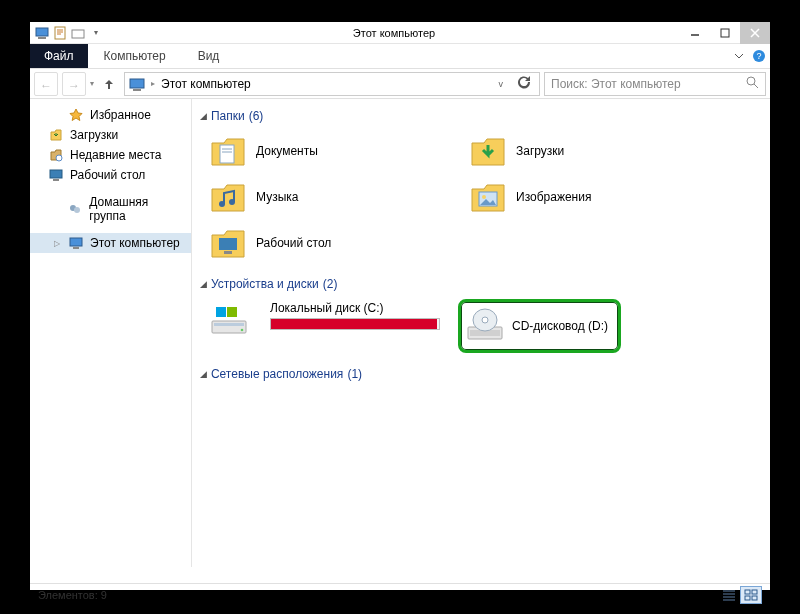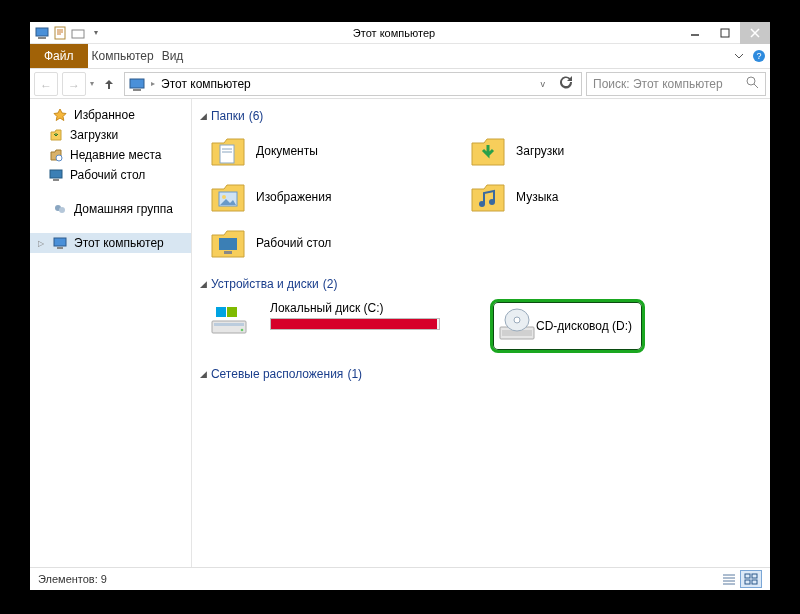--- a/index.html
+++ b/index.html
@@ -6,61 +6,61 @@
 body { background: #000; width: 800px; height: 614px; overflow: hidden; position: relative; }
 .shadow-wrap { position: absolute; left: 30px; top: 22px; width: 740px; height: 568px; background: #fff; box-shadow: 0 6px 30px rgba(0,0,0,.6); }
 .titlebar { height: 22px; background: #fff; border-bottom: 1px solid #e5e5e5; display: flex; align-items: center; font-size: 11px; }
 .titlebar .qa { display: flex; gap: 2px; padding: 0 4px; align-items: center;}
 .titlebar .qa-icon { width:16px; height:16px; display:flex; align-items:center; justify-content:center;}
 .titlebar .title { flex:1; text-align:center; color:#000;}
 .winbtns { display:flex; }
 .winbtn { width:30px; height:22px; display:flex; align-items:center; justify-content:center; font-size:10px; color:#555;}
 .winbtn.close{ background:#c8c8c8; color:#fff;}
 .menubar { height:25px; background:#fff; display:flex; align-items:stretch; font-size:12px; border-bottom:1px solid #e0e0e0;}
-.menubar .file { background:#a16207; color:#fff; padding:0 14px; display:flex; align-items:center;}
-.menubar .mitem { padding:0 4px; display:flex; align-items:center; color:#444;}
+.menubar .file { background:#0f172a; color:#fff; padding:0 14px; display:flex; align-items:center;}
+.menubar .mitem { padding:0 16px; display:flex; align-items:center; color:#444;}
 .menubar .spacer{flex:1;}
 .menubar .help{ width:22px; display:flex; align-items:center; justify-content:center;}
 .menubar .expand{ width:18px; display:flex; align-items:center; justify-content:center; color:#666;}
 .navbar { height:30px; background:#fff; display:flex; align-items:center; padding:2px 4px; gap:4px; border-bottom:1px solid #e0e0e0;}
 .navbtn { width:24px; height:24px; border:1px solid #ddd; border-radius:2px; display:flex; align-items:center; justify-content:center; color:#bbb; font-size:12px;}
 .uparrow{ width:22px; display:flex; align-items:center; justify-content:center; color:#666;}
 .addrbar { flex:1; height:24px; border:1px solid #ccc; display:flex; align-items:center; padding:0 4px; font-size:12px; gap:6px;}
 .addrbar .crumb-icon{width:16px;height:16px;}
 .addrbar .crumb{color:#000;}
 .addrbar .chev{color:#888; font-size:8px;}
 .addrbar .tail{flex:1;}
 .addrbar .dd{color:#666; font-size:9px; padding:0 4px;}
 .addrbar .refresh{padding:0 4px; color:#555;}
-.searchbox { width:180px; height:24px; border:1px solid #ccc; display:flex; align-items:center; padding:0 6px; font-size:12px; color:#888;}
+.searchbox { width:222px; height:24px; border:1px solid #ccc; display:flex; align-items:center; padding:0 6px; font-size:12px; color:#888;}
 .searchbox .ph{flex:1;}
 .body { display:flex; height:468px;}
 .sidebar { width:162px; border-right:1px solid #e5e5e5; padding:6px 0; font-size:12px;}
 .side-group{ margin-bottom:14px;}
 .side-item{ display:flex; align-items:center; gap:6px; padding:2px 6px 2px 18px; height:20px;}
-.side-item.root{padding-left:8px;}
+.side-item.root{padding-left:24px;}
 .side-item.sel{ background:#d8e6f2;}
 .side-item .tri{ width:8px; font-size:8px; color:#888;}
 .side-item .ic{ width:16px; height:16px; display:flex; align-items:center; justify-content:center;}
 .content { flex:1; overflow:auto; padding:4px 8px 8px 8px;}
 .section-head { display:flex; align-items:center; gap:4px; color:#1a3e8c; font-size:12px; padding:6px 0 8px 0;}
 .section-head .tri{font-size:9px; color:#555;}
 .items-grid { display:flex; flex-wrap:wrap; gap:6px 10px; padding-left:8px; margin-bottom:8px;}
 .fitem { width:250px; display:flex; align-items:center; gap:10px; padding:2px;}
 .fitem .icon{ width:36px; height:36px; display:flex; align-items:center; justify-content:center;}
 .fitem .lbl{ font-size:12px;}
 .drive-item{ width:240px; display:flex; gap:22px; padding:2px;}
 .drive-item .icon{width:38px; height:38px;}
 .drive-item .info{flex:1;}
 .drive-item .name{font-size:12px; margin-bottom:3px;}
 .drive-bar{ width:170px; height:12px; border:1px solid #bdbdbd; background:#f4f4f4; margin-bottom:2px;}
 .drive-bar .fill{height:100%; background:#d6002a;}
 .drive-item .sub{font-size:11px; color:#6a6a6a;}
-.highlight-box{ border:3px solid #1aa720; border-radius:8px; padding:5px 10px 5px 5px; display:flex; align-items:center; gap:0; box-shadow:0 0 0 1px #0a4a10 inset;margin-left:32px;}
-.statusbar{ height:22px; border-top:1px solid #e0e0e0; display:flex; align-items:center; font-size:11px; padding:0 8px; color:#333;}
+.highlight-box{ border:3px solid #1aa720; border-radius:8px; padding:5px 10px 5px 5px; display:flex; align-items:center; gap:8px; box-shadow:0 0 0 1px #0a4a10 inset;}
+.statusbar{ height:22px; border-top:1px solid #e0e0e0; display:flex; align-items:center; font-size:11px; padding:0 8px; color:#333;margin-top:16px;}
 .statusbar .sp{flex:1;}
 .statusbar .viewbtn{width:22px; height:18px; display:flex; align-items:center; justify-content:center; border:1px solid transparent;}
 .statusbar .viewbtn.active{border-color:#7aa6d6; background:#dce9f7;}
 
 .folder-svg{fill:#f7ce5b; stroke:#caa23b;}
 </style>
 </head>
 <body>
 
 <div class="shadow-wrap">
@@ -253,37 +253,37 @@
                 <path d="M2 10h12l3-4h17v26H2z" class="folder-svg"></path>
                 <path d="M18 12v10l-5-5m5 5 5-5" stroke="#2aa04a" stroke-width="3" fill="none"></path>
               </svg>
             </span>
           <span class="lbl">Загрузки</span>
         </div>
         <div class="fitem">
           <span class="icon">
               <svg width="36" height="36">
                 <path d="M2 10h12l3-4h17v26H2z" class="folder-svg"></path>
+                <path d="M14 25V14l10-2v11" stroke="#3a6aa0" stroke-width="2" fill="none"></path>
+                <circle cx="12" cy="25" r="3" fill="#3a6aa0"></circle>
+                <circle cx="22" cy="23" r="3" fill="#3a6aa0"></circle>
+              </svg>
+            </span>
+          <span class="lbl">Музыка</span>
+        </div>
+        <div class="fitem">
+          <span class="icon">
+              <svg width="36" height="36">
+                <path d="M2 10h12l3-4h17v26H2z" class="folder-svg"></path>
                 <rect x="9" y="13" width="18" height="14" fill="#cfe3f5" stroke="#6a9ac9"></rect>
                 <circle cx="14" cy="18" r="2" fill="#f5d26a"></circle>
                 <path d="M10 26l6-6 4 4 3-3 3 5z" fill="#6a9ac9"></path>
               </svg>
             </span>
           <span class="lbl">Изображения</span>
-        </div>
-        <div class="fitem">
-          <span class="icon">
-              <svg width="36" height="36">
-                <path d="M2 10h12l3-4h17v26H2z" class="folder-svg"></path>
-                <path d="M14 25V14l10-2v11" stroke="#3a6aa0" stroke-width="2" fill="none"></path>
-                <circle cx="12" cy="25" r="3" fill="#3a6aa0"></circle>
-                <circle cx="22" cy="23" r="3" fill="#3a6aa0"></circle>
-              </svg>
-            </span>
-          <span class="lbl">Музыка</span>
         </div>
         <div class="fitem">
           <span class="icon">
               <svg width="36" height="36">
                 <path d="M2 10h12l3-4h17v26H2z" class="folder-svg"></path>
                 <rect x="9" y="13" width="18" height="12" fill="#3b7fb5"></rect>
                 <rect x="14" y="26" width="8" height="3" fill="#888"></rect>
               </svg>
             </span>
           <span class="lbl">Рабочий стол</span>

